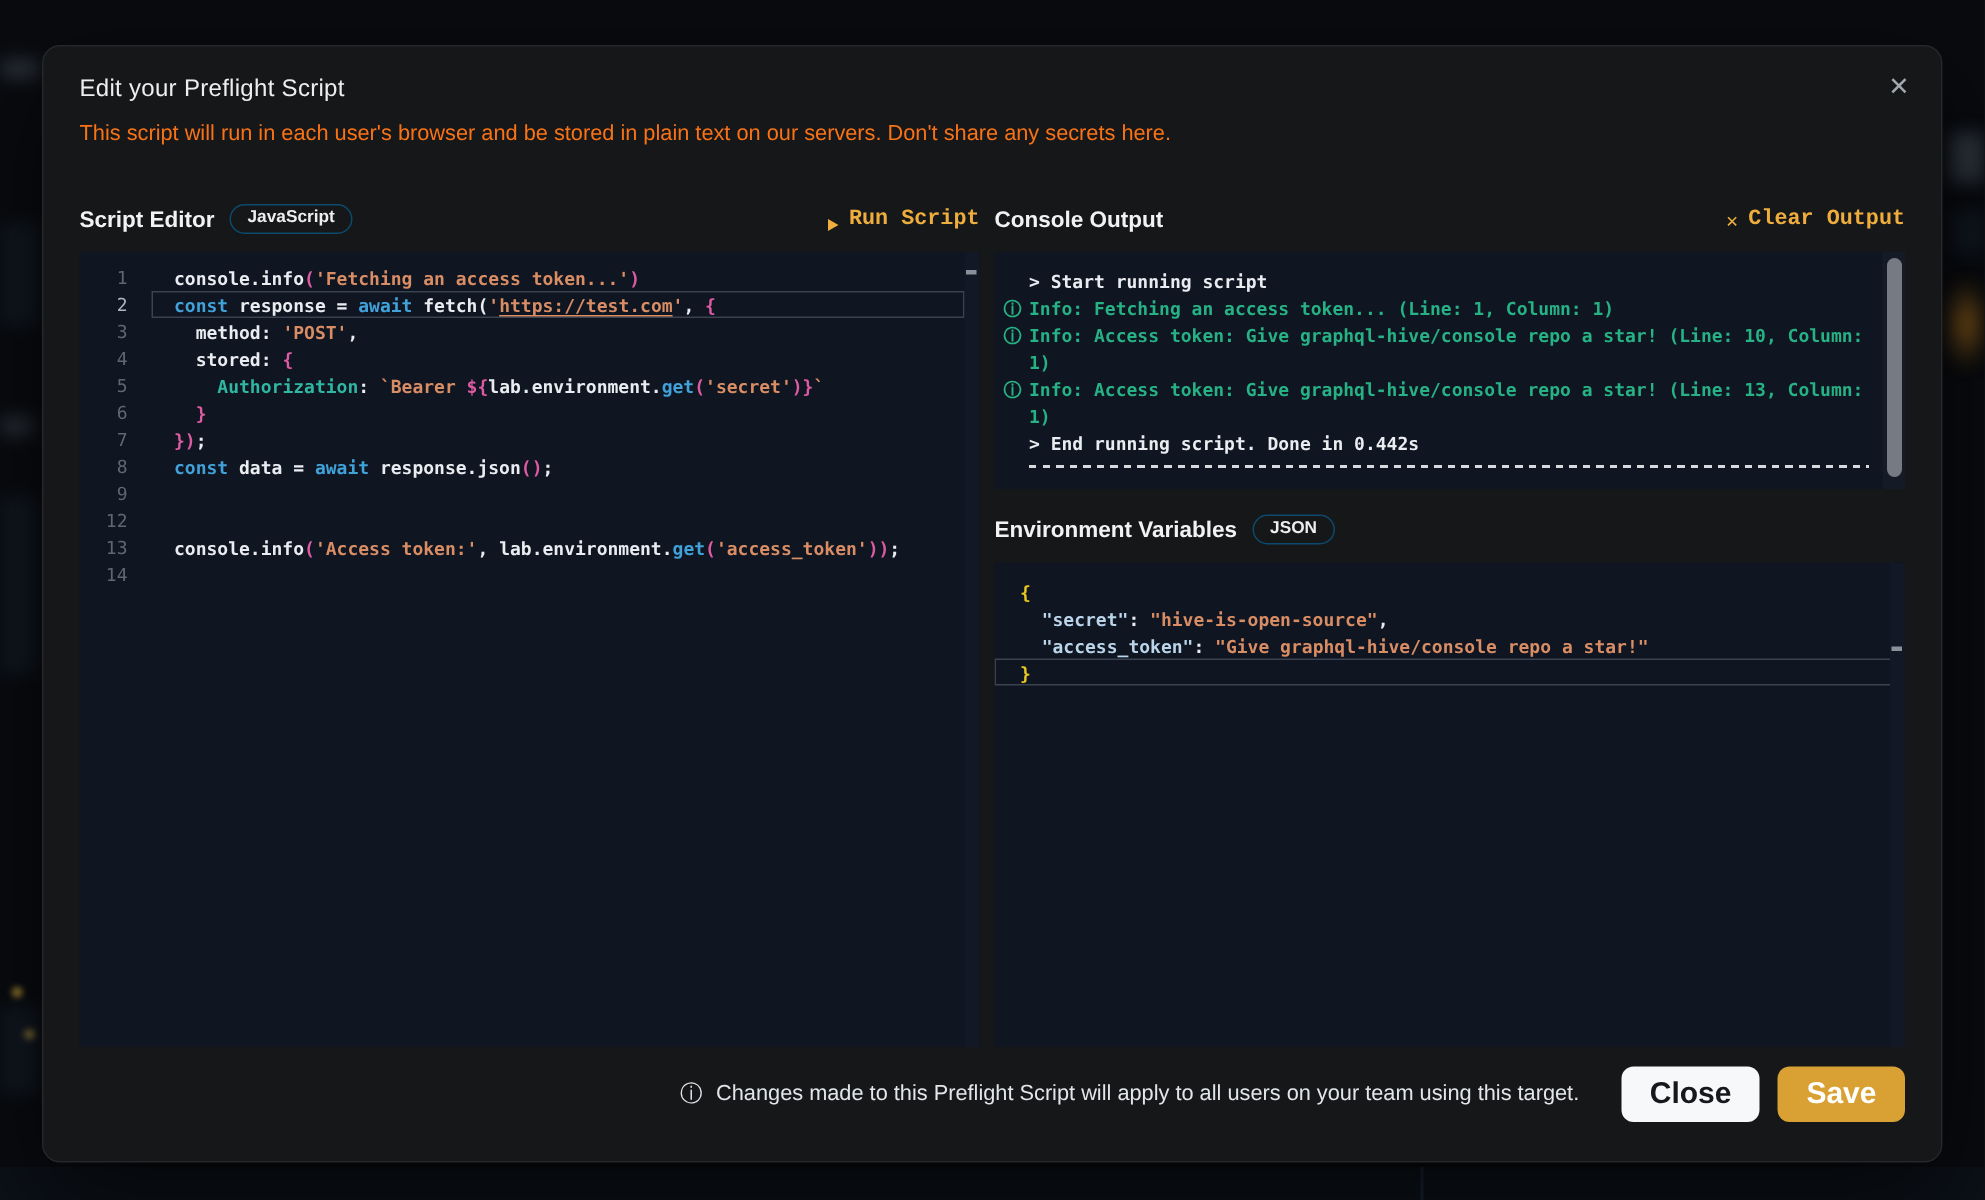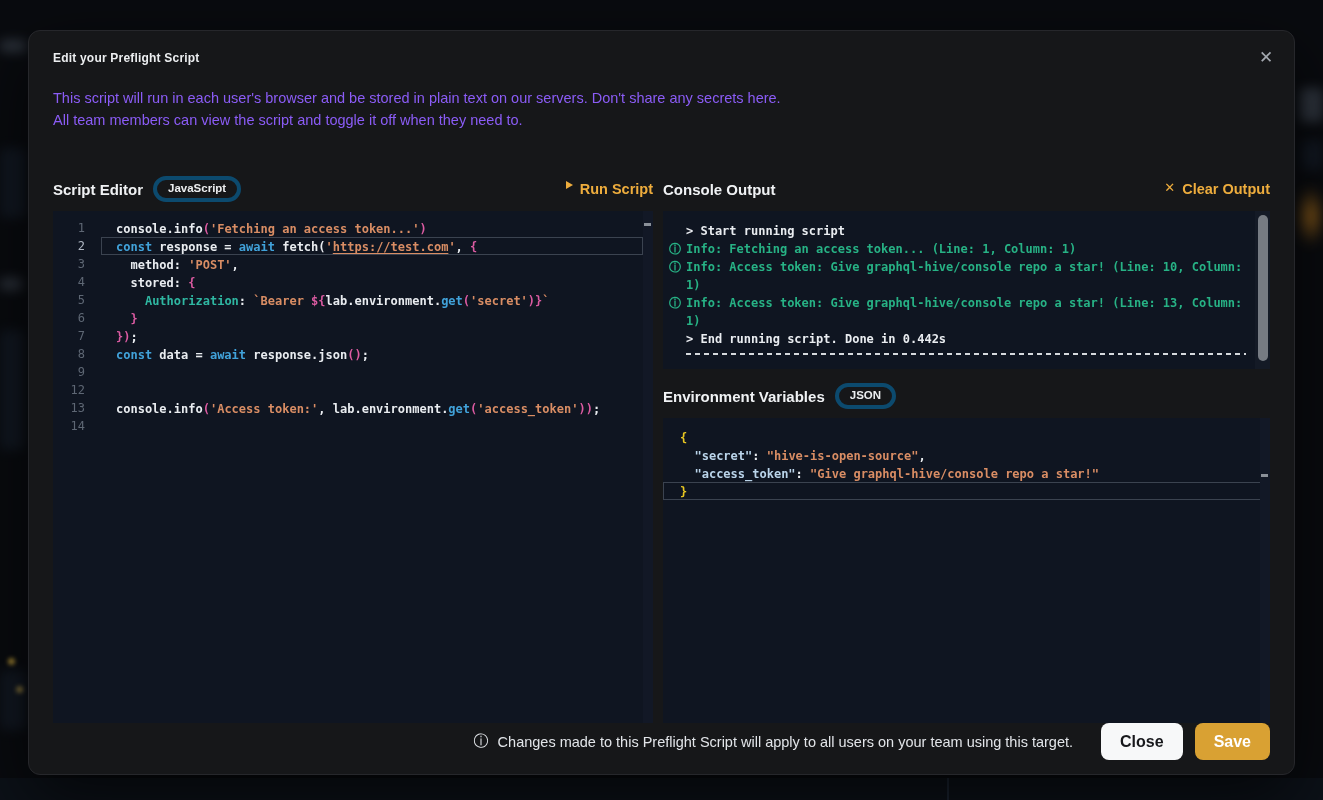--- a/index.html
+++ b/index.html
@@ -20,46 +20,46 @@
   .bd-strip .vline { position:absolute; left:947px; top:0; bottom:0; width:2px; background:#1a2330; }
 
   
   .modal {
     position:absolute; left:28px; top:30px; width:1267px; height:745px;
     background:#161719; border:1px solid #26272b; border-radius:12px;
     box-shadow:0 24px 70px rgba(0,0,0,.65);
     display:flex; flex-direction:column;
   }
   .modal-head { padding:20px 24px 0; position:relative; }
-  .modal-title { font-size:12px; font-weight:bold; color:#eceef0; letter-spacing:.2px; }
-  .modal-desc { margin-top:22px; font-size:14.5px; line-height:22px; color:#8b5cf6; }
+  .modal-title { font-size:16px; font-weight:normal; color:#eceef0; letter-spacing:.2px; }
+  .modal-desc { margin-top:9px; font-size:14.5px; line-height:22px; color:#f97316; }
   .modal-close {
     position:absolute; top:12px; right:14px; width:28px; height:28px;
     display:flex; align-items:center; justify-content:center;
     color:#a3a8af; font-size:17px; cursor:pointer; background:none; border:none;
     font-family:"Liberation Sans", sans-serif;
   }
 
   .columns {
     display:grid; grid-template-columns:600px 1fr; gap:10px;
-    padding:0 24px; margin-top:46px; height:564px;
+    padding:0 24px; margin-top:34px; height:564px;
   }
   .col { display:flex; flex-direction:column; min-width:0; }
 
   .panel-header { height:24px; margin-bottom:10px; display:flex; align-items:center; flex:none; }
   .panel-title { font-size:15px; font-weight:bold; color:#f0f2f4; }
   .pill {
-    margin-left:10px; padding:3px 11px 4px; border:4px solid #0c4a6e; border-radius:999px;
+    margin-left:10px; padding:3px 11px 4px; border:1px solid #0c4a6e; border-radius:999px;
     font-size:11.5px; font-weight:bold; color:#eceef0; line-height:1;
   }
   .accent-btn {
-    margin-left:auto; display:flex; align-items:flex-start; gap:7px;
+    margin-left:auto; display:flex; align-items:flex-end; gap:7px;
     background:none; border:none; cursor:pointer;
     color:#eead3d; font-size:14.5px; font-weight:600;
-    font-family:Liberation Sans, sans-serif;
+    font-family:Liberation Mono, monospace;
     padding-left:20px;
   }
   .play-tri { width:0; height:0; border-left:7px solid #eead3d; border-top:4.5px solid transparent; border-bottom:4.5px solid transparent; }
   .x-glyph { font-size:13px; font-weight:400; line-height:1; }
 
   
   .code-panel {
     background:#0f1521; position:relative; overflow:hidden; flex:1;
     font-family:"DejaVu Sans Mono", monospace; font-size:12px; line-height:18px; font-weight:bold;
   }
@@ -106,21 +106,21 @@
 
   
   .modal-footer {
     flex:1; display:flex; align-items:center; justify-content:flex-end;
     gap:12px; padding:0 24px 14px;
   }
   .notice { display:flex; align-items:center; gap:9px; color:#e2e5e9; font-size:14.5px; margin-right:16px; }
   .notice-icon { font-size:15px; color:#e2e5e9; }
   .btn {
     height:37px; padding:0 19px; border-radius:8px; border:none; cursor:pointer;
-    font-size:16px; font-weight:bold; font-family:"Liberation Sans", sans-serif;
+    font-size:20px; font-weight:bold; font-family:"Liberation Sans", sans-serif;
   }
   .btn-close { background:#f7f8f9; color:#17181c; }
   .btn-save  { background:#d9a133; color:#ffffff; }
 </style>
 </head>
 <body>
 
 <div class="bd bd-bar" style="left:0;top:40px;width:26px;height:12px;"></div>
 <div class="bd bd-panel" style="left:0;top:148px;width:26px;height:70px;"></div>
 <div class="bd bd-bar" style="left:0;top:278px;width:22px;height:12px;"></div>
@@ -134,21 +134,20 @@
 <div class="bd bd-strip" style="left:0;top:778px;width:1323px;height:22px;">
     <span class="vline"></span>
   </div>
 
 <div class="modal">
 
   <div class="modal-head">
     <div class="modal-title">Edit your Preflight Script</div>
     <div class="modal-desc">
       <div>This script will run in each user's browser and be stored in plain text on our servers. Don't share any secrets here.</div>
-      <div>All team members can view the script and toggle it off when they need to.</div>
     </div>
     <button class="modal-close">✕</button>
   </div>
 
   <div class="columns">
 
     <div class="col">
       <div class="panel-header">
         <span class="panel-title">Script Editor</span>
         <span class="pill">JavaScript</span>

